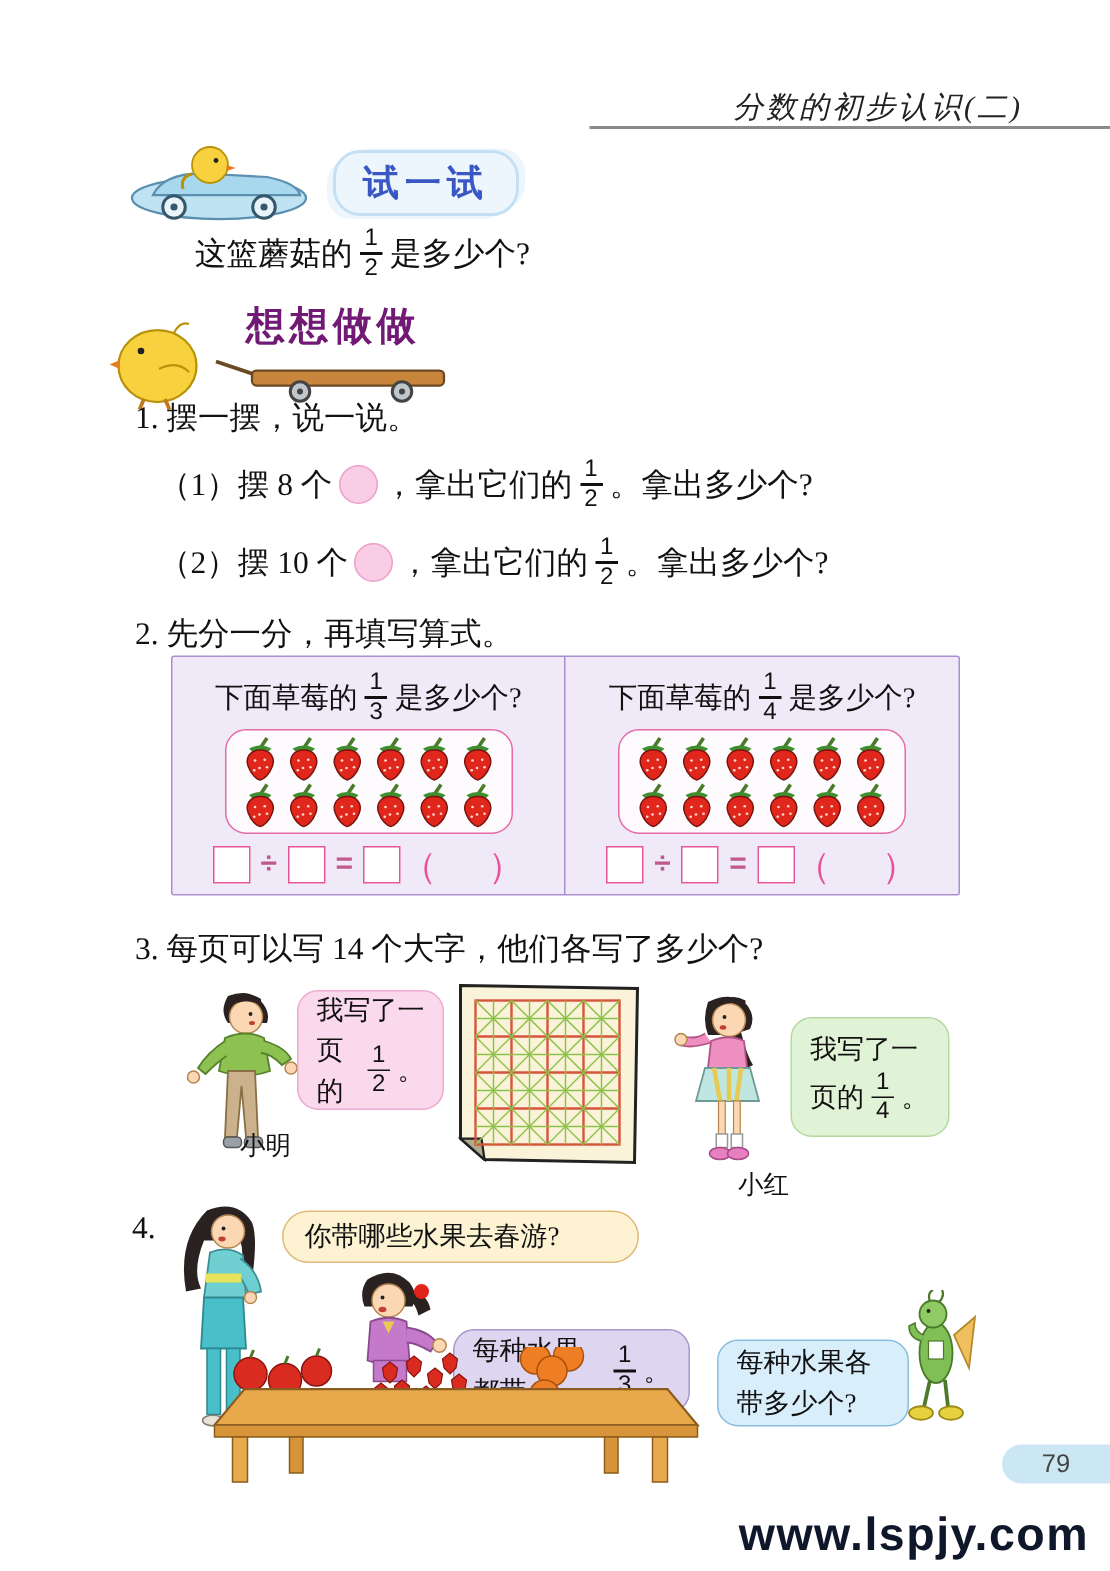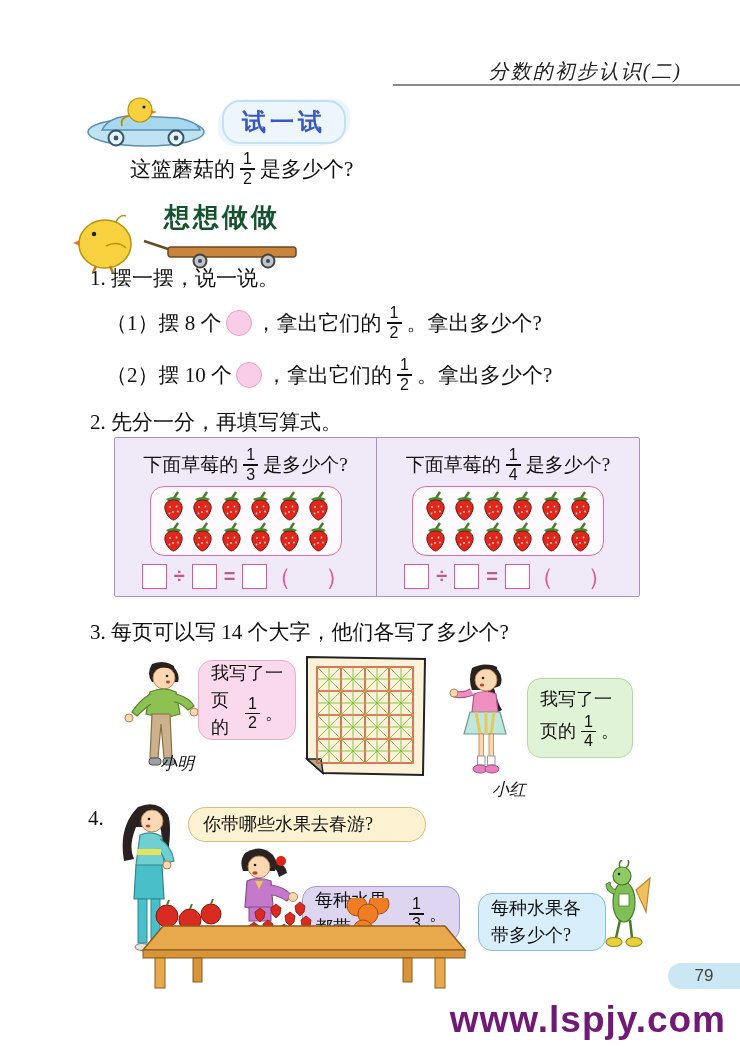--- a/index.html
+++ b/index.html
@@ -17,21 +17,21 @@
 
   
   .try-row { position:absolute; left:82px; top:96px; display:flex; align-items:center; }
   .badge-try { margin-left:12px; position:relative; background:#eef6fd; border:2px solid #c3e0f5; border-radius:18px; padding:4px 18px; font-size:24px; font-weight:bold; color:#3b57c4; letter-spacing:4px;
     box-shadow:-6px 4px 0 -2px #eef6fd, 6px -3px 0 -2px #eef6fd; }
   .q-line { position:absolute; left:130px; top:142px; height:54px; display:flex; align-items:center; font-size:21px; color:#111; }
 
   
   .think-row { position:absolute; left:72px; top:200px; display:flex; align-items:flex-start; }
   .think-right { display:flex; flex-direction:column; align-items:center; margin-left:4px; }
-  .badge-think { font-size:26px; font-weight:bold; color:#14532d; letter-spacing:3px; }
+  .badge-think { font-size:26px; font-weight:bold; color:#701a75; letter-spacing:3px; }
   .prob { position:absolute; font-size:21px; color:#111; }
   .sub-item { position:absolute; display:flex; align-items:center; font-size:21px; color:#111; }
   .pink-circle { display:inline-block; width:26px; height:26px; border-radius:50%; background:#f9cde5; border:1.5px solid #ee9ecb; margin:0 4px; }
 
   
   .p2-box { position:absolute; left:114px; top:437px; width:526px; height:160px; background:#f0e9f8; border:1.5px solid #a98fd0; border-radius:2px; display:flex; }
   .p2-cell { width:50%; height:100%; display:flex; flex-direction:column; align-items:center; padding-top:8px; }
   .p2-cell.left { border-right:1.5px solid #a98fd0; }
   .p2-q { display:flex; align-items:center; font-size:19px; color:#111; }
   .berry-box { margin-top:2px; background:#fdfbfd; border:1.5px solid #e46ba8; border-radius:14px; padding:3px 8px; display:flex; flex-direction:column; }
@@ -44,23 +44,23 @@
 
   
   .bubble { position:absolute; border-radius:14px; display:flex; flex-direction:column; justify-content:center; align-items:flex-start; padding:6px 12px; font-size:18px; color:#111; }
   .bubble .bline { display:flex; align-items:center; line-height:1.5; }
   .bubble-pink { background:#fbd9ec; border:1.5px solid #eeaacf; }
   .bubble-green { background:#e1f3d7; border:1.5px solid #b2d9a0; }
   .bubble-yellow { background:#fdf3d3; border:1.5px solid #dfb979; border-radius:18px; }
   .bubble-purple { background:#ded6f0; border:1.5px solid #a697cf; }
   .bubble-blue { background:#d9eefb; border:1.5px solid #85bede; }
   .tail { position:absolute; width:0; height:0; }
-  .kid-name { position:absolute; font-size:17px; color:#111;font-style:italic; }
-
-  .watermark { position:absolute; right:14px; bottom:6px; font-family:"Liberation Sans",sans-serif; font-weight:bold; font-size:37px; color:#701a75; letter-spacing:1px;margin-top:34px; }
+  .kid-name { position:absolute; font-size:17px; color:#111; }
+
+  .watermark { position:absolute; right:14px; bottom:6px; font-family:"Liberation Sans",sans-serif; font-weight:bold; font-size:31px; color:#0f172a; letter-spacing:1px;margin-top:34px; }
   .page-pill { position:absolute; right:0; top:963px; width:72px; height:26px; background:#cbe7f3; border-radius:13px 0 0 13px; display:flex; align-items:center; justify-content:center; font-family:"Liberation Sans",sans-serif; font-size:17px; color:#444; }
 </style>
 </head>
 <body>
 
 <div id="page">
 
   <div class="hdr-title">分数的初步认识(二)</div>
   <div class="hdr-rule"></div>
 

